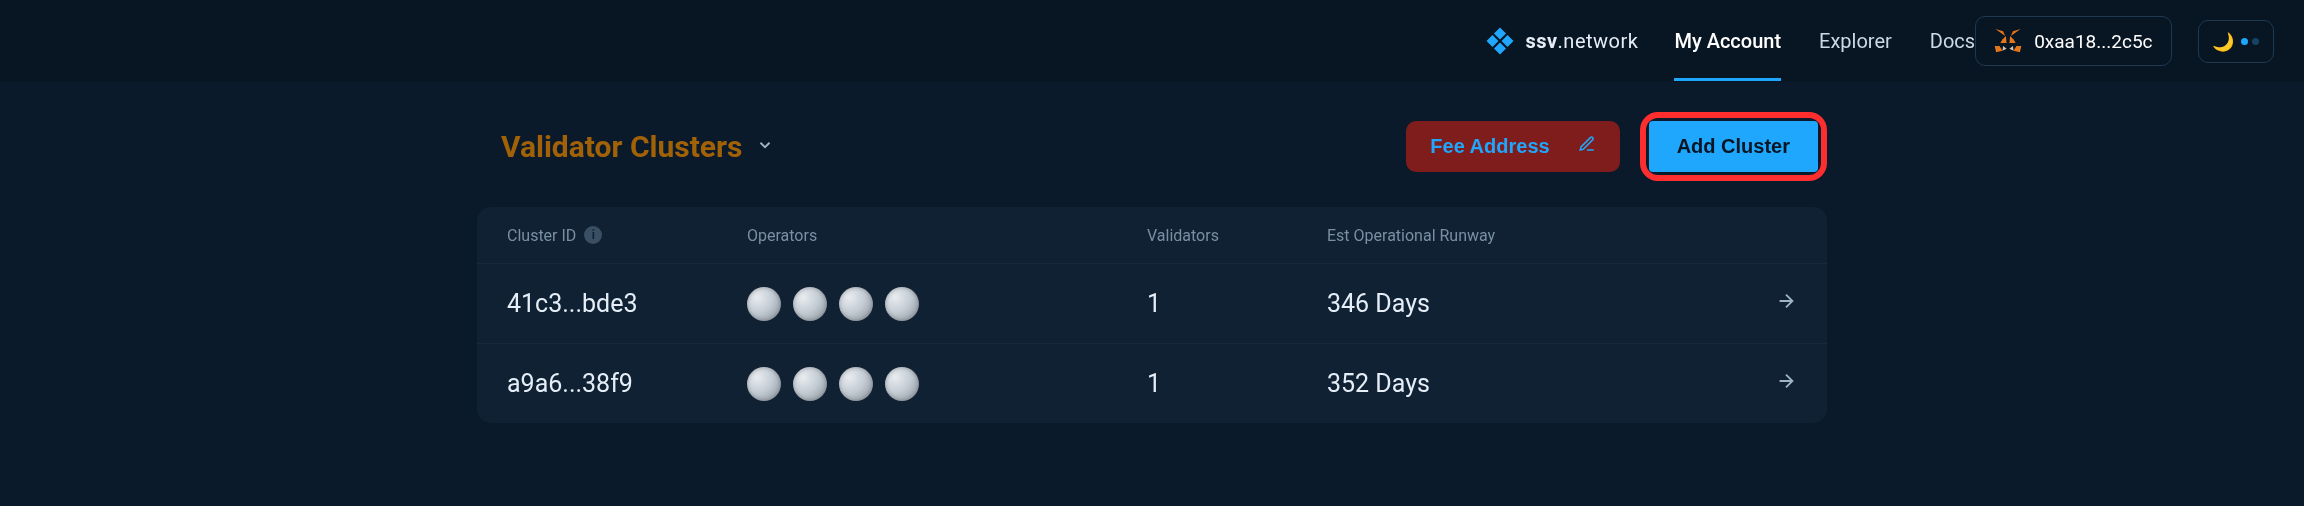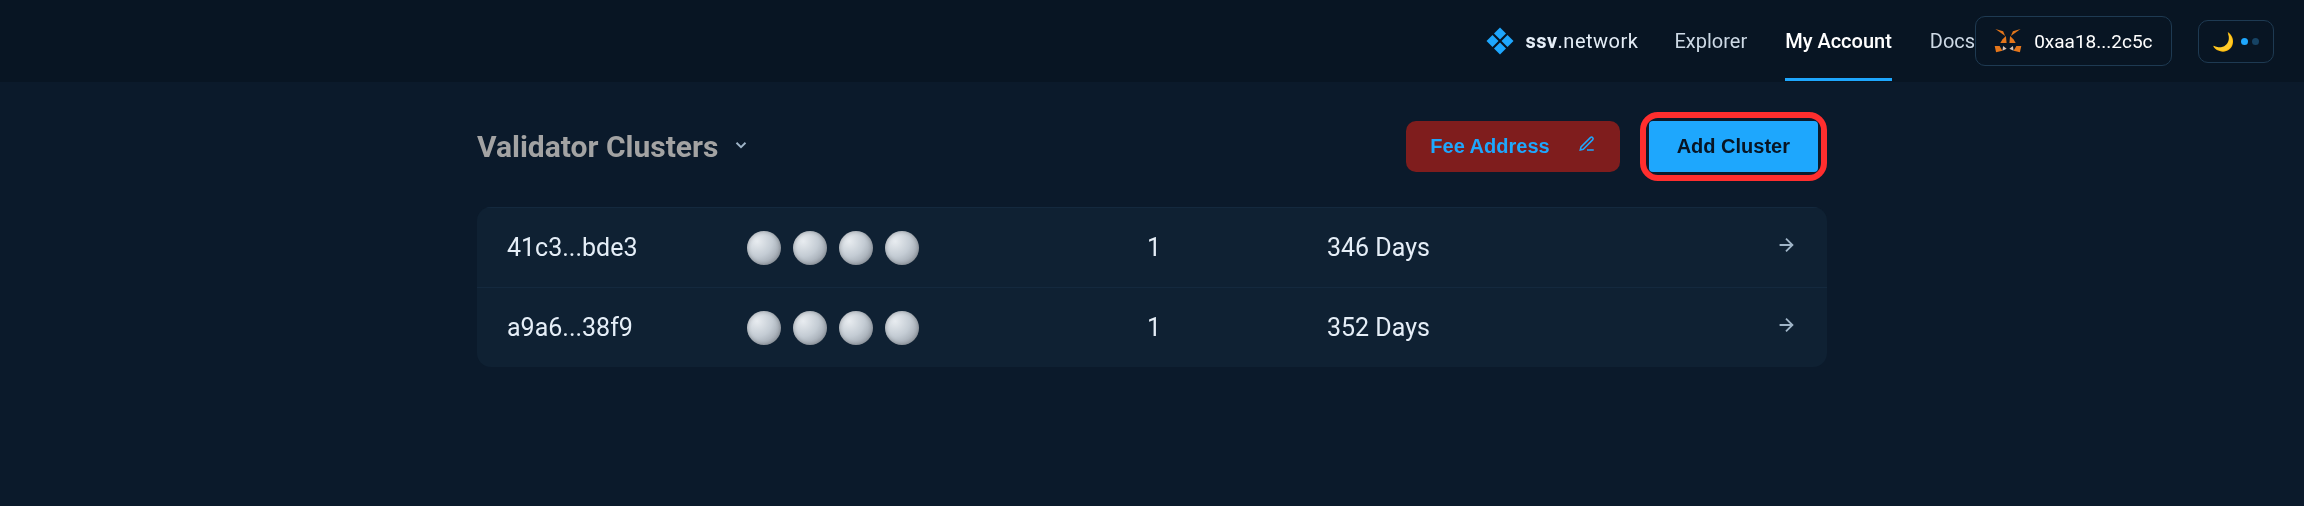--- a/index.html
+++ b/index.html
@@ -56,21 +56,21 @@
     .moon { font-size: 18px; color: #fff; }
     .dot-pair { display: flex; gap: 4px; }
     .dot-pair .dot1 { width: 7px; height: 7px; background: #1ea7fd; border-radius: 50%; }
     .dot-pair .dot2 { width: 7px; height: 7px; background: #164364; border-radius: 50%; }
 
     .content { padding: 30px 0 0 0; display: flex; justify-content: center; }
     .container { width: 1350px; }
 
     .page-head { display: flex; align-items: center; justify-content: space-between; margin-bottom: 26px; }
     .page-title { display: flex; align-items: center; gap: 14px; }
-    .page-title-text { font-size: 30px; font-weight: 700; color: #a3a3a3; }
+    .page-title-text { font-size: 30px; font-weight: 700; color: #a16207; margin-left: 24px; }
     .chevron { color: #9fb4c7; }
     .page-actions { display: flex; align-items: center; gap: 20px; }
     .btn-ghost {
       display: flex; align-items: center; gap: 28px;
       background: #7f1d1d;
       color: #1ea7fd;
       border: none;
       border-radius: 10px;
       padding: 14px 24px;
       font-size: 20px;
@@ -133,22 +133,22 @@
           <path d="M10 12 L18 20 L10 28 L2 20 Z" fill="#1ea7fd"></path>
           <path d="M30 12 L38 20 L30 28 L22 20 Z" fill="#1ea7fd"></path>
           <path d="M20 22 L28 30 L20 38 L12 30 Z" fill="#1ea7fd"></path>
         </svg>
       </span>
       <span class="logo-text">
         <span class="bold">ssv</span><span>.network</span>
       </span>
     </div>
     <div class="nav">
+      <div class="nav-item active">My Account</div>
       <div class="nav-item">Explorer</div>
-      <div class="nav-item active">My Account</div>
       <div class="nav-item">Docs</div>
     </div>
   </div>
   <div class="topbar-right">
     <div class="wallet-chip">
       <span class="fox-icon">
         <svg viewBox="0 0 40 40">
           <polygon points="38,3 24,13 27,6" fill="#e2761b"></polygon>
           <polygon points="2,3 16,13 13,6" fill="#e4761b"></polygon>
           <polygon points="32,27 28,34 37,36 39,27" fill="#e4761b"></polygon>
@@ -193,20 +193,31 @@
             </svg>
           </span>
         </button>
         <span class="highlight-ring">
           <button class="btn-primary">Add Cluster</button>
         </span>
       </div>
     </div>
 
     <div class="table">
+      <div class="thead">
+        <div class="th">
+          <span>Cluster ID</span>
+          <span class="info-icon">i</span>
+        </div>
+        <div class="th">Operators</div>
+        <div class="th lc">Validators</div>
+        <div class="th">Est Operational Runway</div>
+        <div></div>
+        <div></div>
+      </div>
 
       <div class="trow">
         <div>41c3...bde3</div>
         <div class="operators">
           <span class="op-circle"></span>
           <span class="op-circle"></span>
           <span class="op-circle"></span>
           <span class="op-circle"></span>
         </div>
         <div class="lc">1</div>

